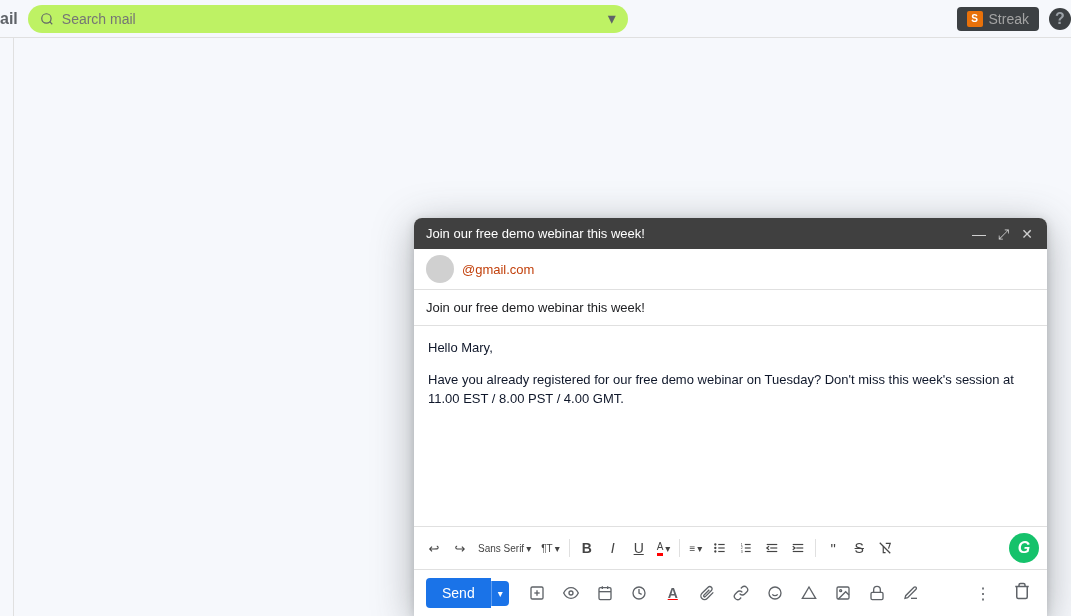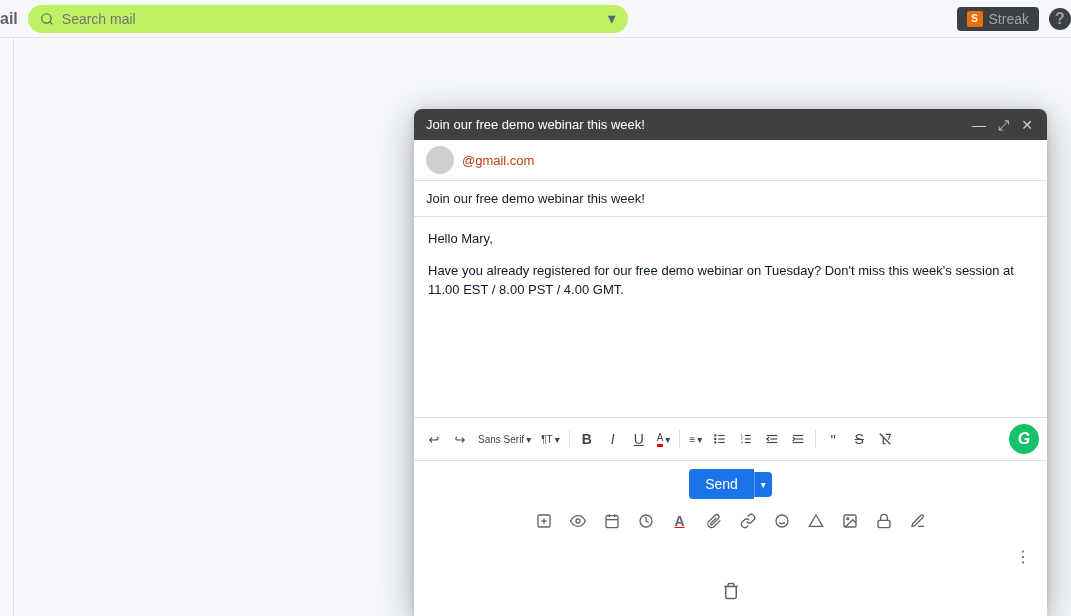--- a/index.html
+++ b/index.html
@@ -257,23 +257,22 @@
       font-weight: bold;
       font-style: italic;
     }
 
     
     .bottom-bar {
       display: flex;
       align-items: center;
       padding: 8px 12px;
       border-top: 1px solid #e0e0e0;
-      gap: 8px;
+      gap: 14px;
       flex-shrink: 0;
-      flex-direction: column;
     }
     .send-btn-group {
       display: flex;
       align-items: center;
     }
     .send-btn {
       background: #1a73e8;
       color: white;
       border: none;
       border-radius: 4px 0 0 4px;

